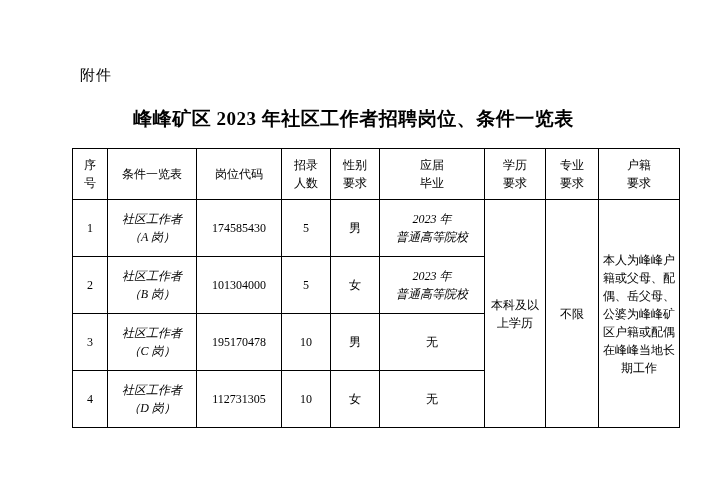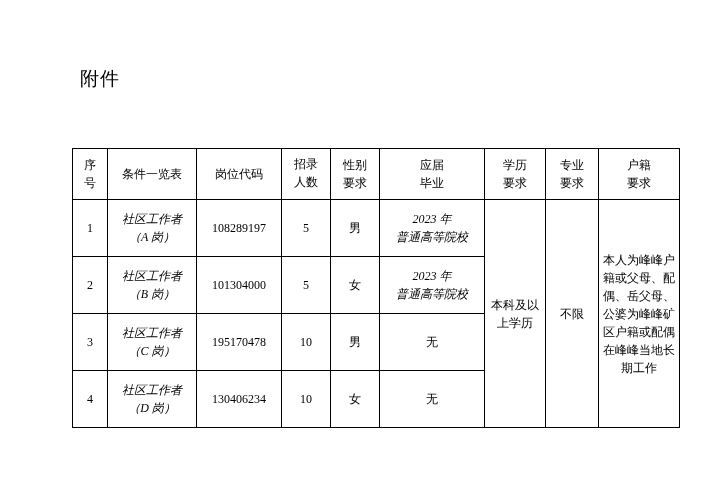--- a/index.html
+++ b/index.html
@@ -17,21 +17,21 @@
   .page {
     position: relative;
     width: 707px;
     height: 500px;
     box-sizing: border-box;
   }
   .attachment-label {
     position: absolute;
     left: 80px;
     top: 66px;
-    font-size: 19px;
+    font-size: 15px;
     letter-spacing: 1px;
     text-align: center;
   }
   .doc-title {
     position: absolute;
     left: 0;
     right: 0;
     top: 106px;
     text-align: center;
     font-size: 19px;
@@ -58,21 +58,21 @@
   }
   thead td {
     height: 46px;
   }
   tbody td {
     height: 52px;
   }
   .c-seq { width: 32px; }
   .c-post { width: 86px; }
   .c-code { width: 82px; }
-  .c-num { width: 46px; font-family: Liberation Mono, monospace; }
+  .c-num { width: 46px; }
   .c-gender { width: 46px; }
   .c-grad { width: 102px; }
   .c-edu { width: 58px; }
   .c-major { width: 50px; }
   .c-house { width: 78px; }
 
   .stack { display: block; }
   .stack span { display: block; }
 
   .vert {
@@ -82,20 +82,21 @@
   .two-line { line-height: 1.5; font-style: italic; }
   .hh { line-height: 1.6; font-size: 12px; padding: 4px 6px; }
 </style>
 </head>
 <body>
 
 <div class="page">
 
   <div class="attachment-label">附件</div>
 
+  <div class="doc-title">峰峰矿区 2023 年社区工作者招聘岗位、条件一览表</div>
 
   <table class="main-table">
     <thead>
       <tr>
         <td class="c-seq">
           <span class="stack">
             <span>序</span>
             <span>号</span>
           </span>
         </td>
@@ -145,21 +146,21 @@
     </thead>
     <tbody>
       <tr>
         <td>1</td>
         <td class="two-line">
           <span class="stack">
             <span>社区工作者</span>
             <span>（A 岗）</span>
           </span>
         </td>
-        <td>108289197</td>
+        <td>174585430</td>
         <td>5</td>
         <td>男</td>
         <td class="two-line">
           <span class="stack">
             <span>2023 年</span>
             <span>普通高等院校</span>
           </span>
         </td>
         <td class="vert" rowspan="4">本科及以上学历</td>
         <td class="vert" rowspan="4">不限</td>
@@ -197,21 +198,21 @@
         <td>无</td>
       </tr>
       <tr>
         <td>4</td>
         <td class="two-line">
           <span class="stack">
             <span>社区工作者</span>
             <span>（D 岗）</span>
           </span>
         </td>
-        <td>130406234</td>
+        <td>112731305</td>
         <td>10</td>
         <td>女</td>
         <td>无</td>
       </tr>
     </tbody>
   </table>
 
 </div>
 
 </body></html>

